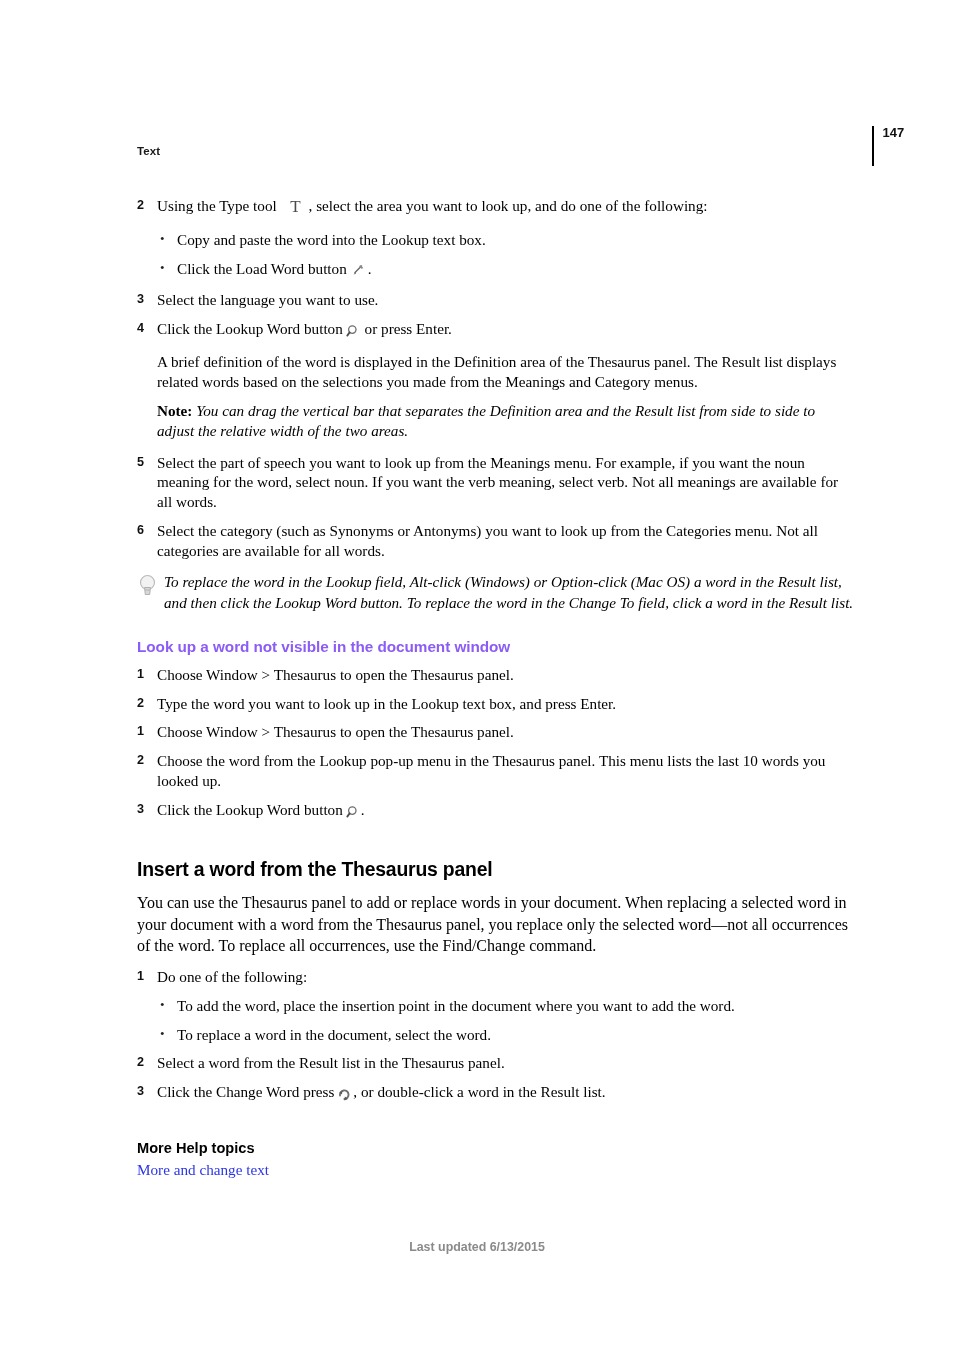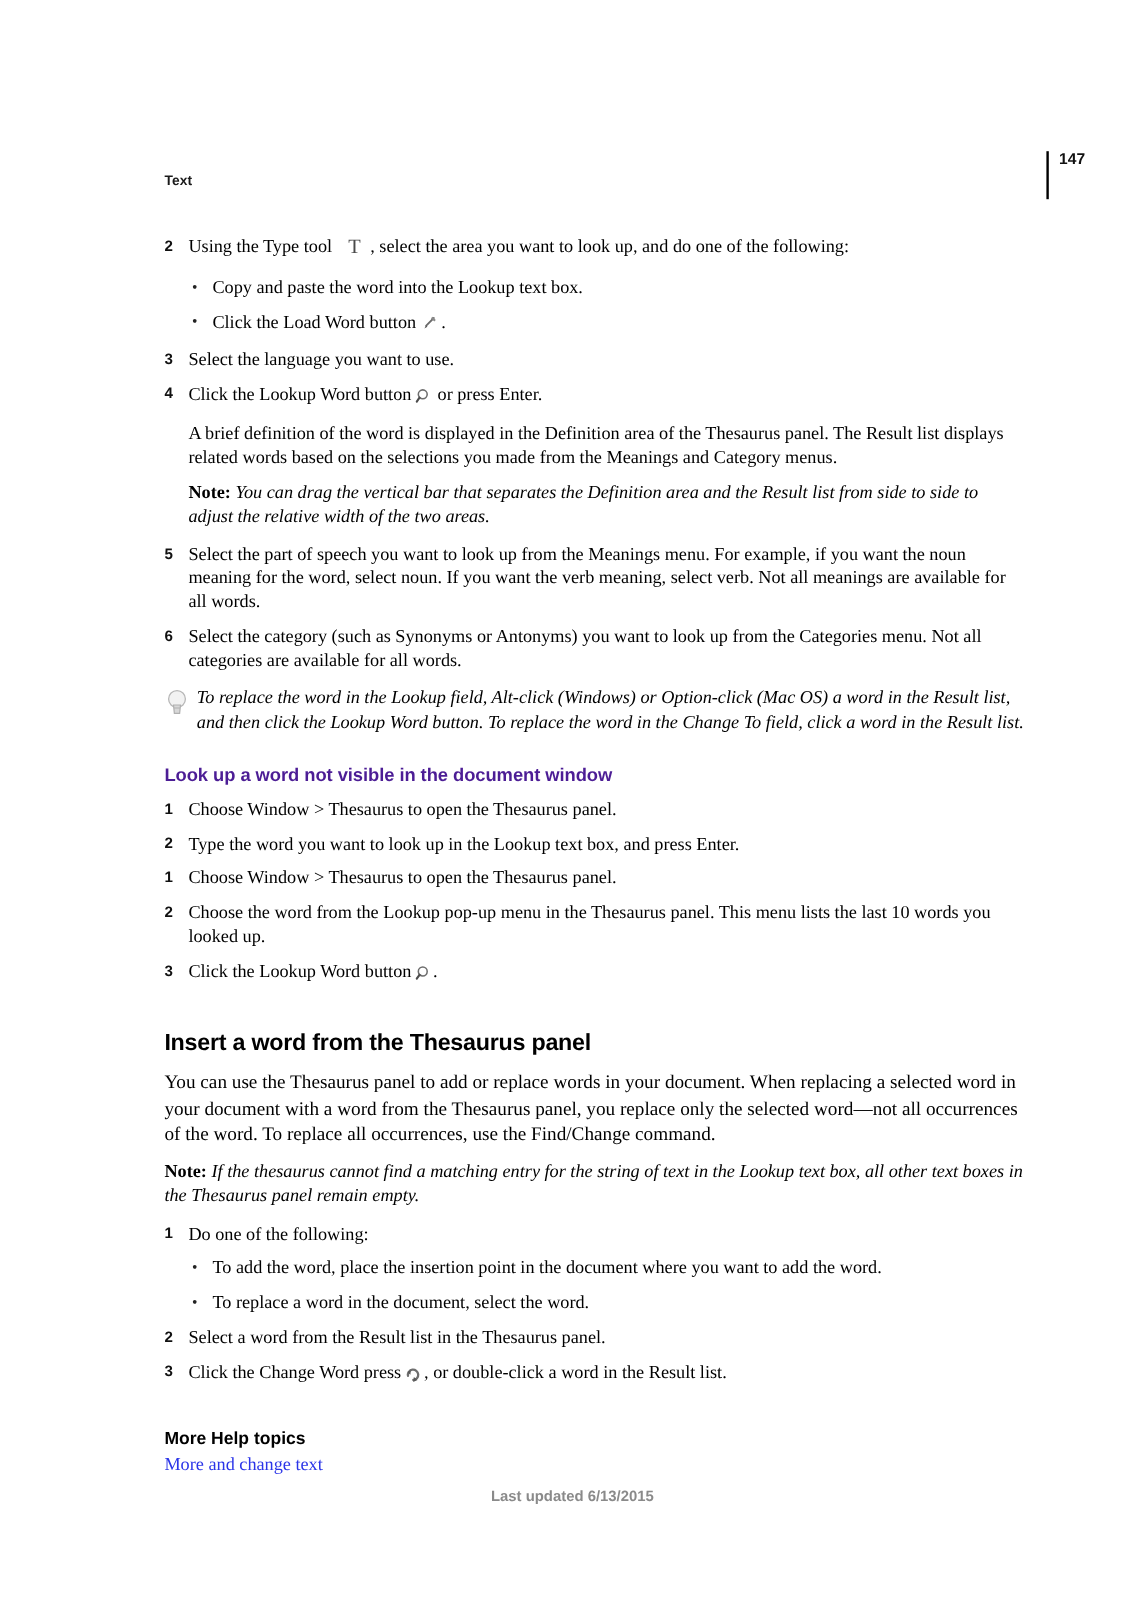--- a/index.html
+++ b/index.html
@@ -136,21 +136,21 @@
     position: absolute;
     left: 2px;
     top: 2px;
   }
 
   
   h2.sub-head {
     font-family: "Liberation Sans", sans-serif;
     font-weight: bold;
     font-size: 15.3px;
-    color: #4c1d95;
+    color: #8b5cf6;
     margin: 25px 0 9px 0;
     letter-spacing: -0.05px;
   }
   h1.section-head {
     font-family: "Liberation Sans", sans-serif;
     font-weight: bold;
     font-size: 19.4px;
     color: #000;
     margin: 35px 0 11px 0;
     letter-spacing: -0.2px;
@@ -318,23 +318,20 @@
           <line x1="3.6" y1="8.4" x2="1.3" y2="11.6" stroke="#4d4d4d" stroke-width="1.8" stroke-linecap="round"></line>
         </svg>
       </span><span>.</span>
     </div>
 
     
     <h1 class="section-head">Insert a word from the Thesaurus panel</h1>
 
     <div class="body-para">You can use the Thesaurus panel to add or replace words in your document. When replacing a selected word in your document with a word from the Thesaurus panel, you replace only the selected word—not all occurrences of the word. To replace all occurrences, use the Find/Change command.</div>
 
-    <div class="note">
-      <b>Note:</b><span> If the thesaurus cannot find a matching entry for the string of text in the Lookup text box, all other text boxes in the Thesaurus panel remain empty.</span>
-    </div>
 
     <div class="step">
       <span class="num">1</span>
       <span>Do one of the following:</span>
     </div>
 
     <div class="bullet">
       <span class="dot">•</span>
       <span>To add the word, place the insertion point in the document where you want to add the word.</span>
     </div>

